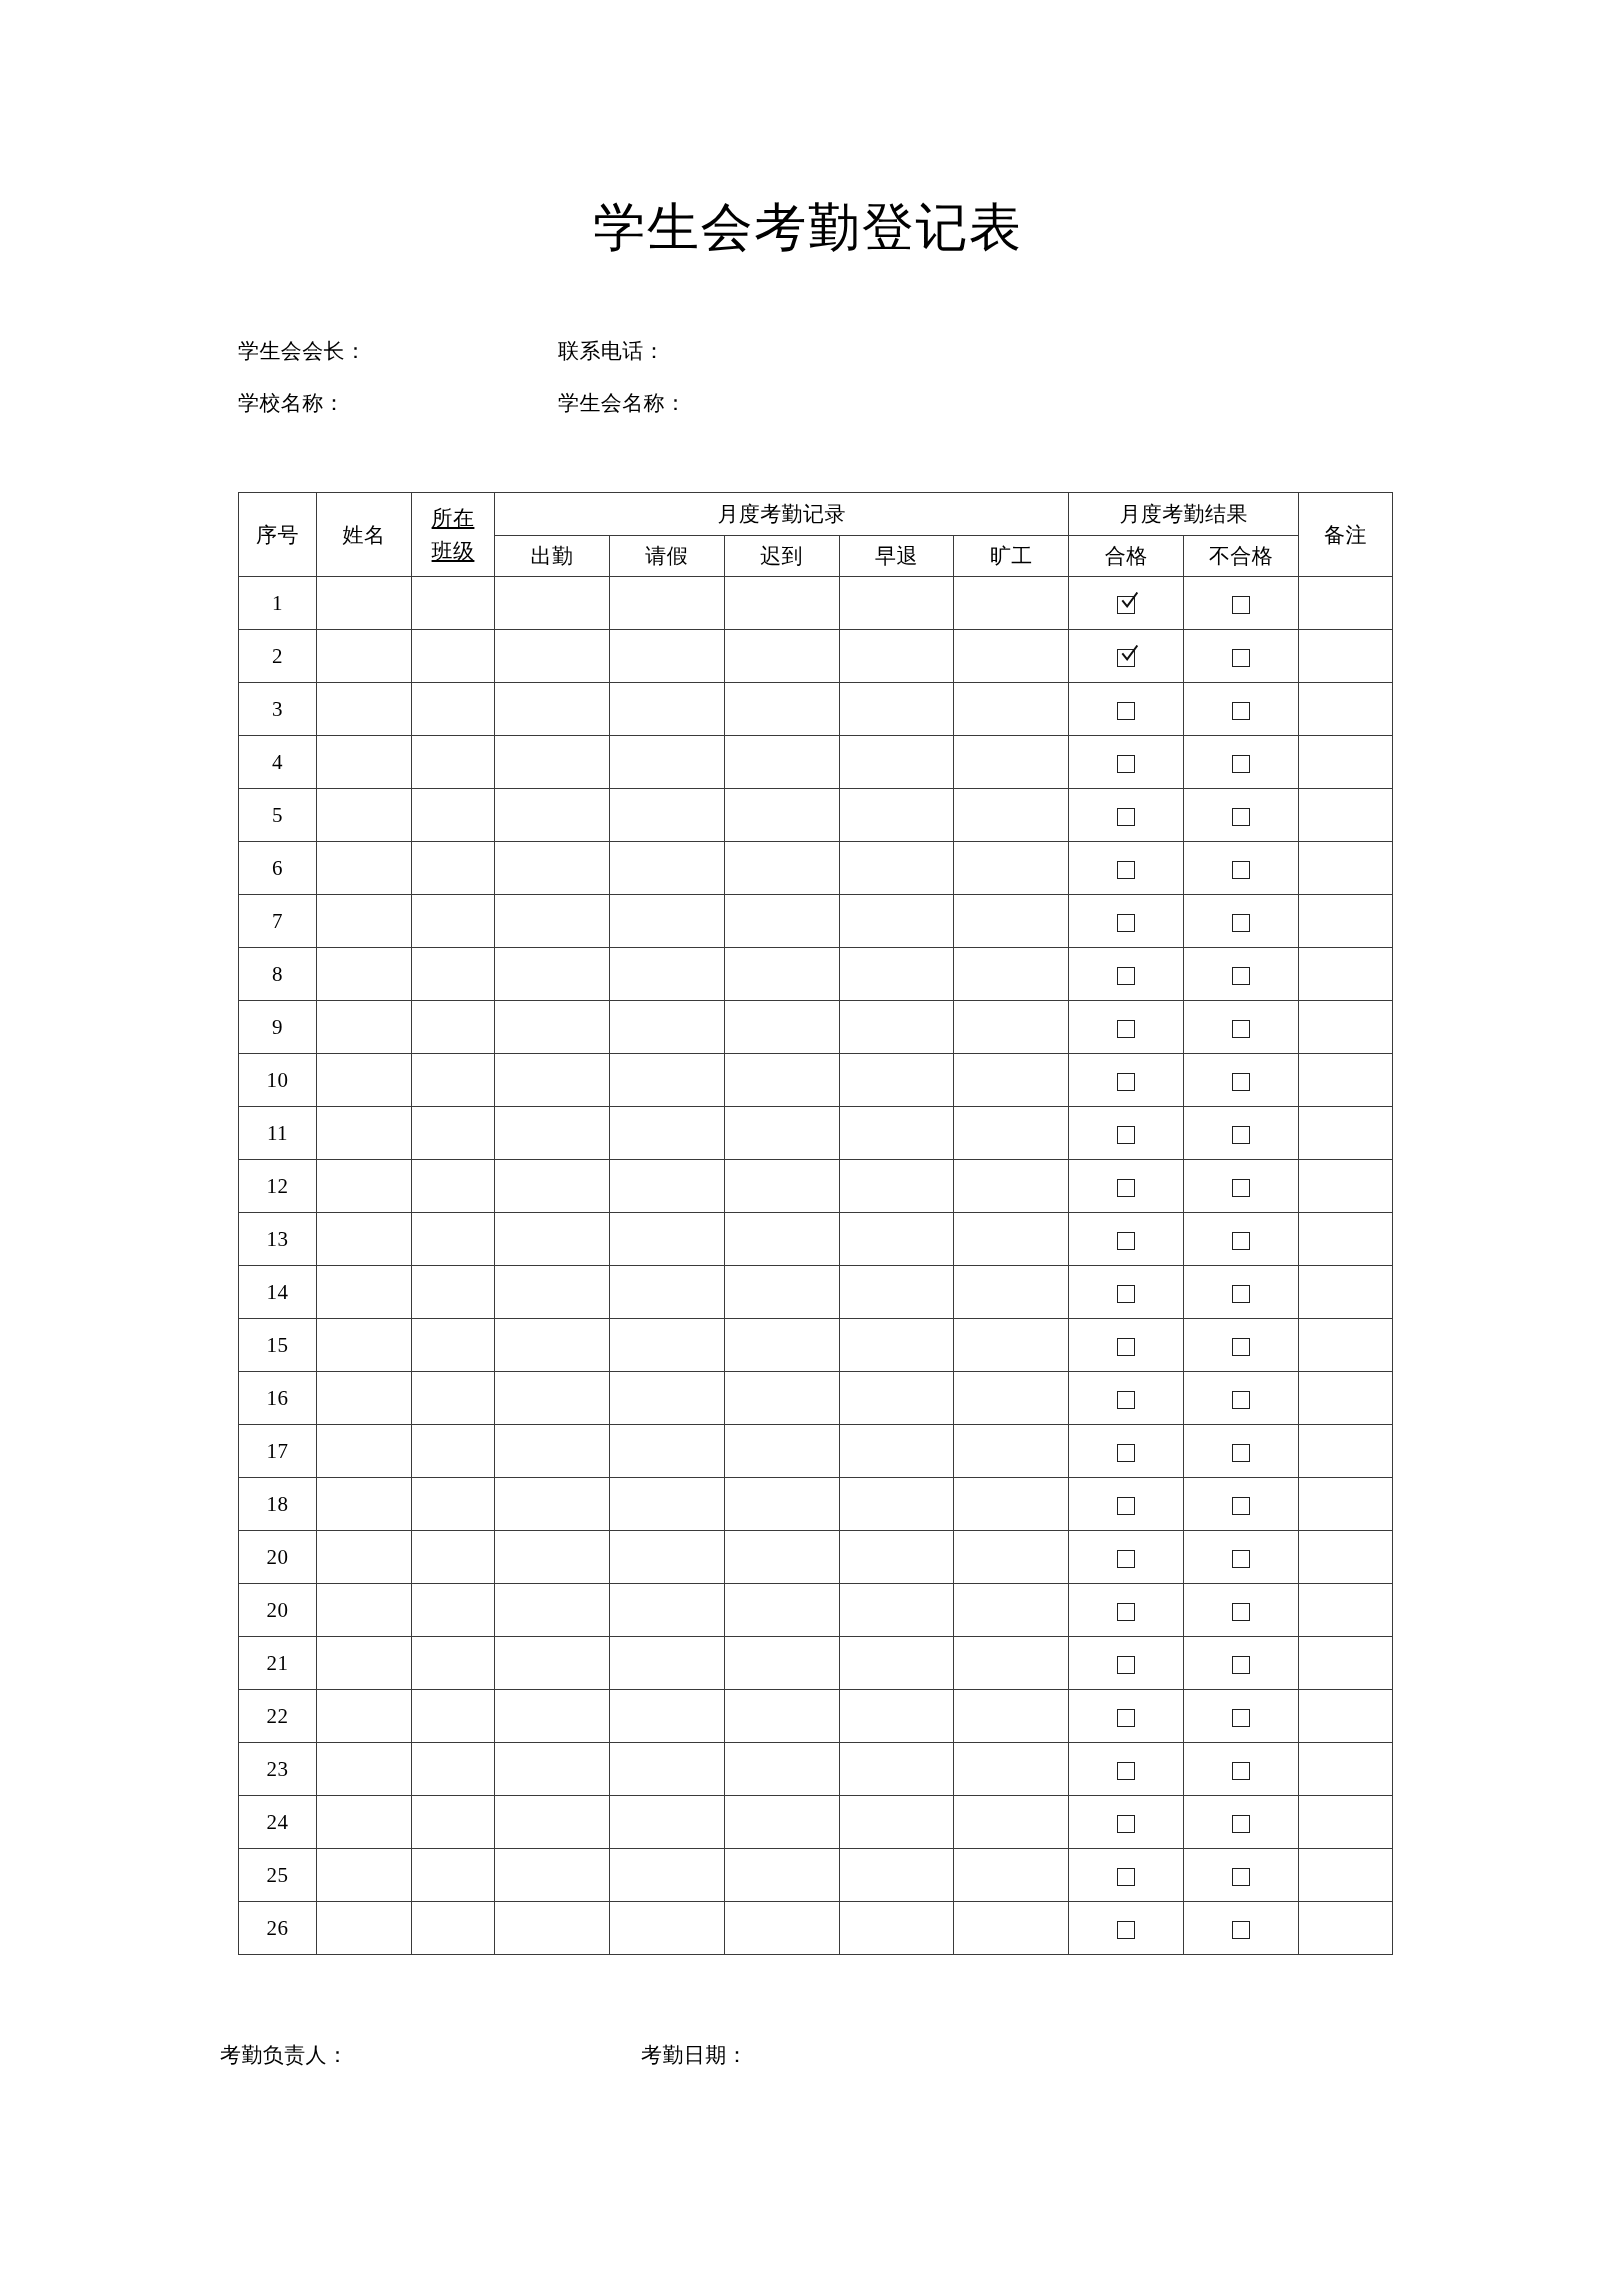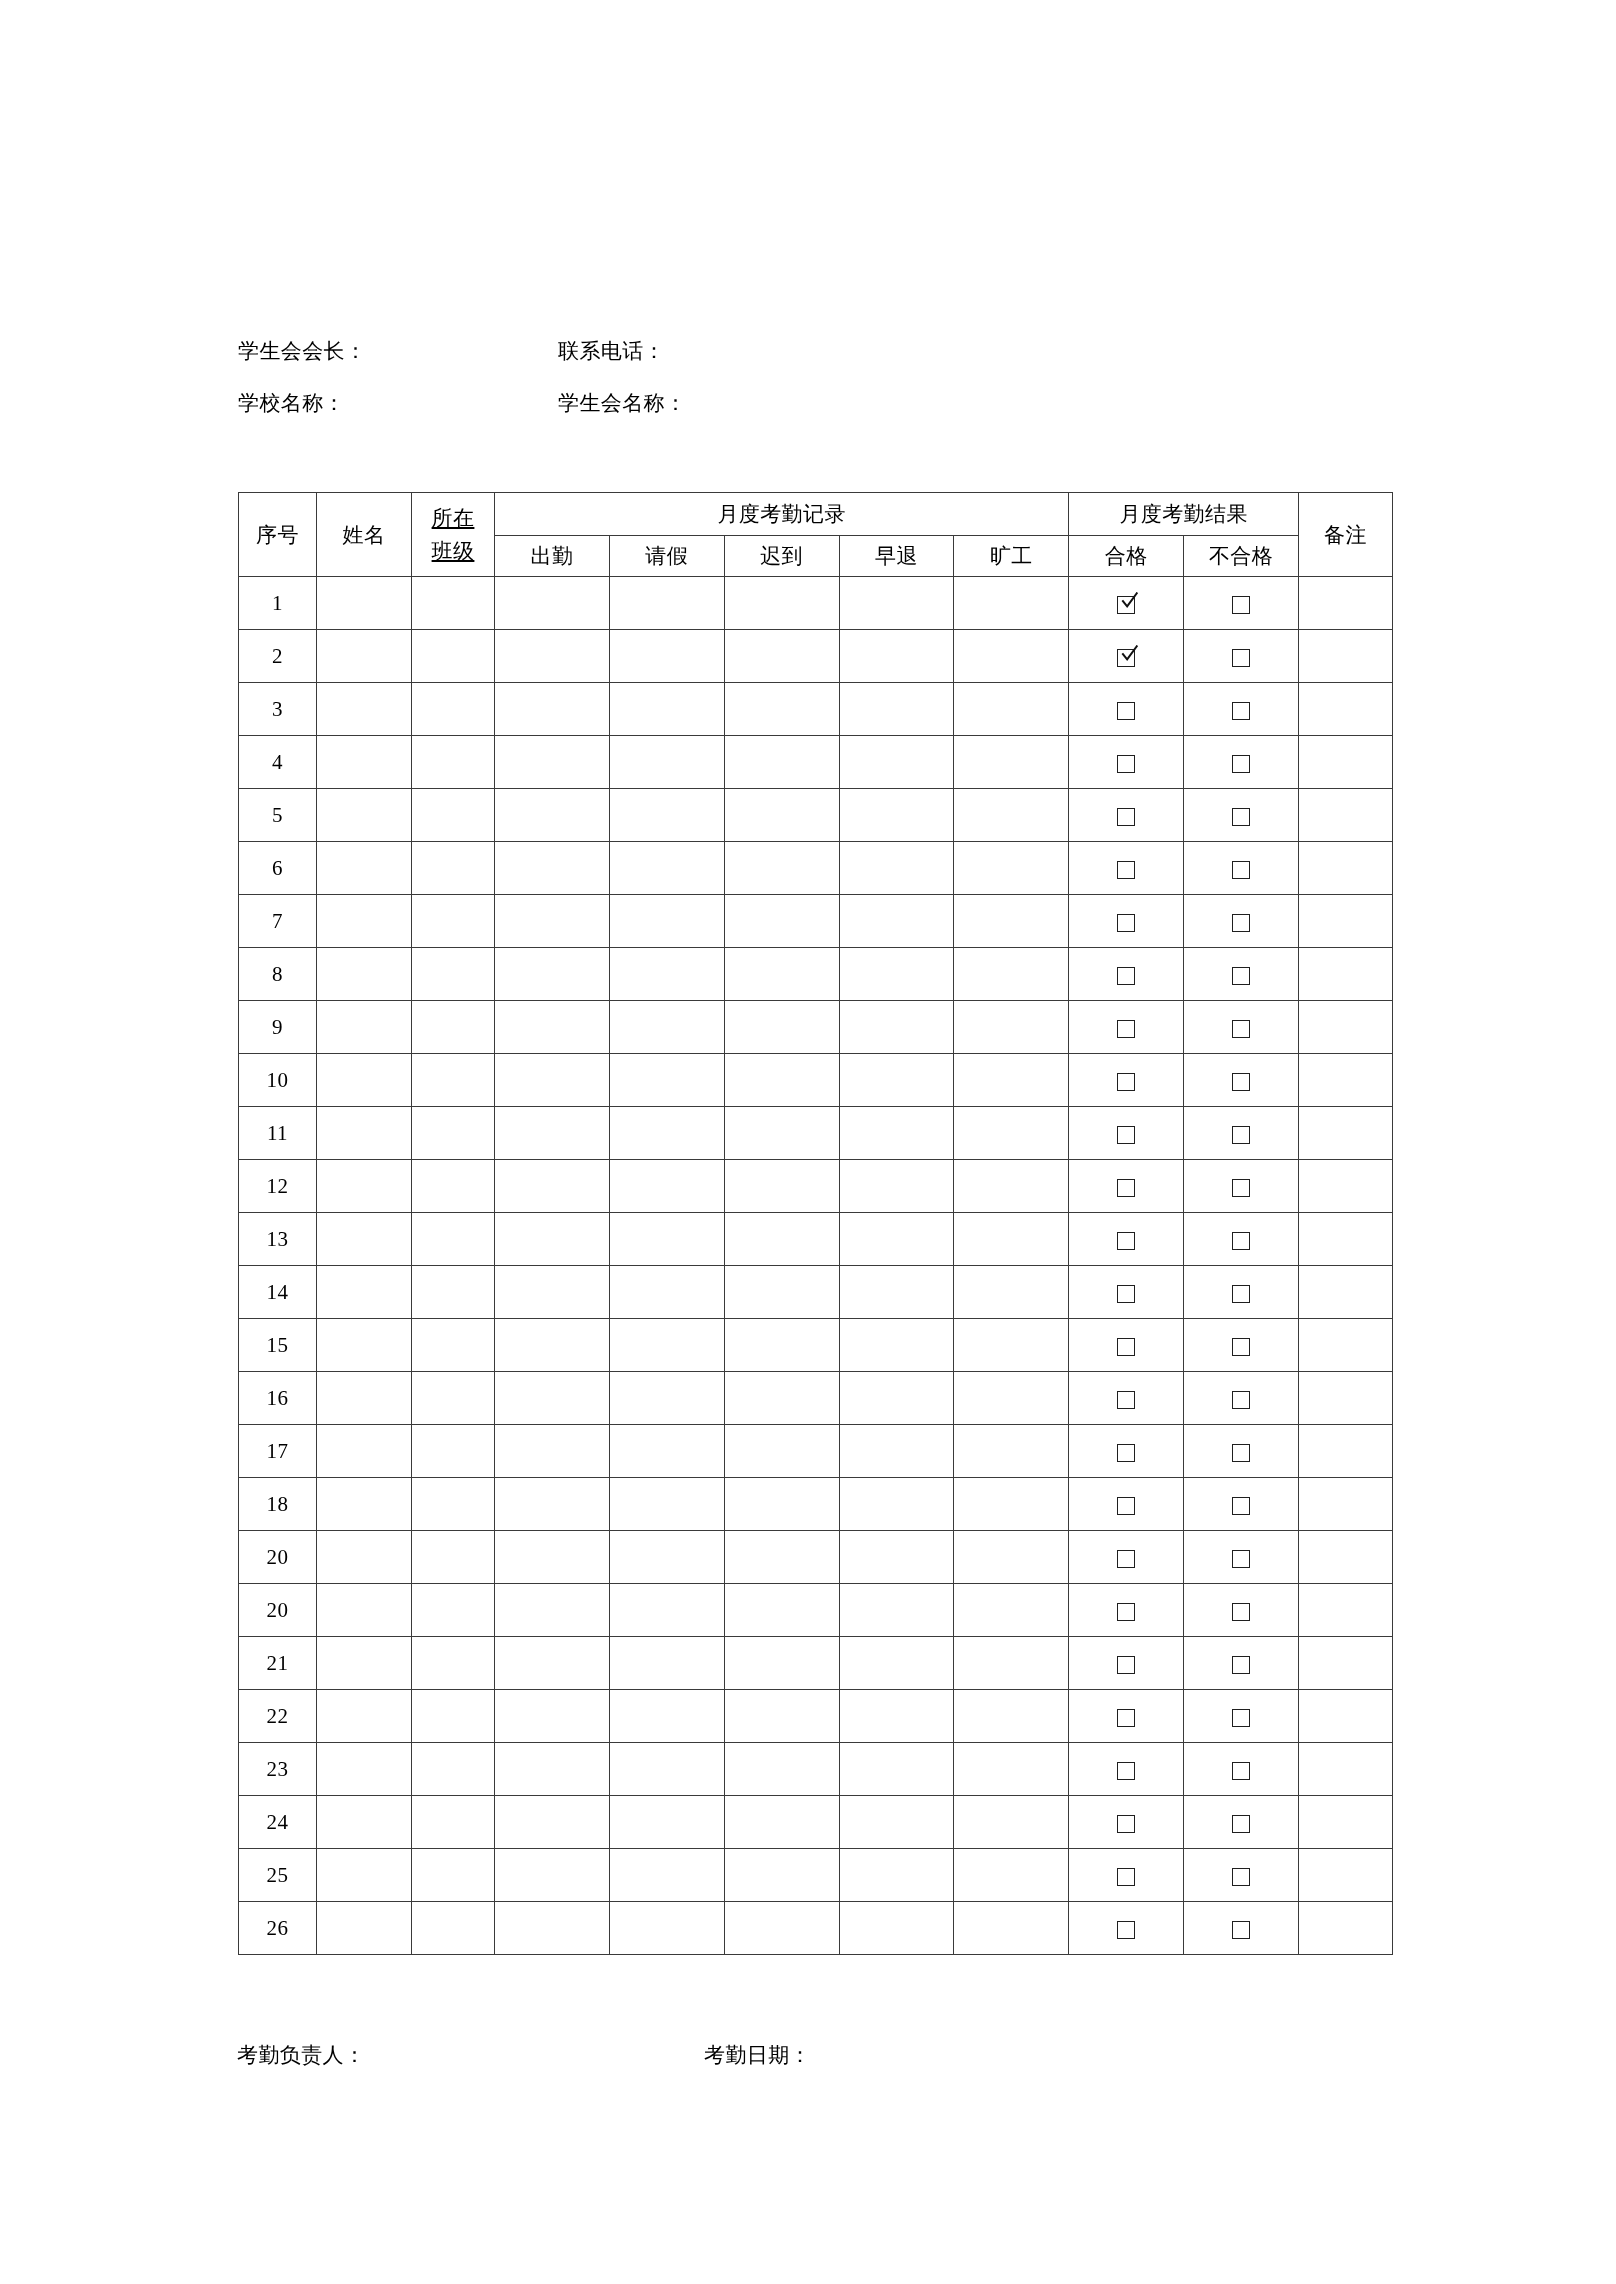--- a/index.html
+++ b/index.html
@@ -118,39 +118,39 @@
     top: -5px;
     width: 18.5px;
     height: 18.5px;
     display: none;
   }
   .cbox.checked .tick { display: block; }
 
   
   .footer {
     position: absolute;
-    left: 237px;
+    left: 220px;
     top: 2041px;
     width: 1155px;
     display: flex;
-    gap: 46px;
   }
   .footer-cell {
     font-size: 21px;
     letter-spacing: 0.4px;
     white-space: nowrap;
   }
   .footer-cell.left  { width: 421px; }
   .footer-cell.right { width: 421px; }
 </style>
 </head>
 <body>
 
 <div class="page">
 
+  <div class="doc-title">学生会考勤登记表</div>
 
   <div class="meta">
       <div class="meta-row">
         <div class="meta-cell left">学生会会长：</div>
         <div class="meta-cell right">联系电话：</div>
       </div>
       <div class="meta-row">
         <div class="meta-cell left">学校名称：</div>
         <div class="meta-cell right">学生会名称：</div>
       </div>

